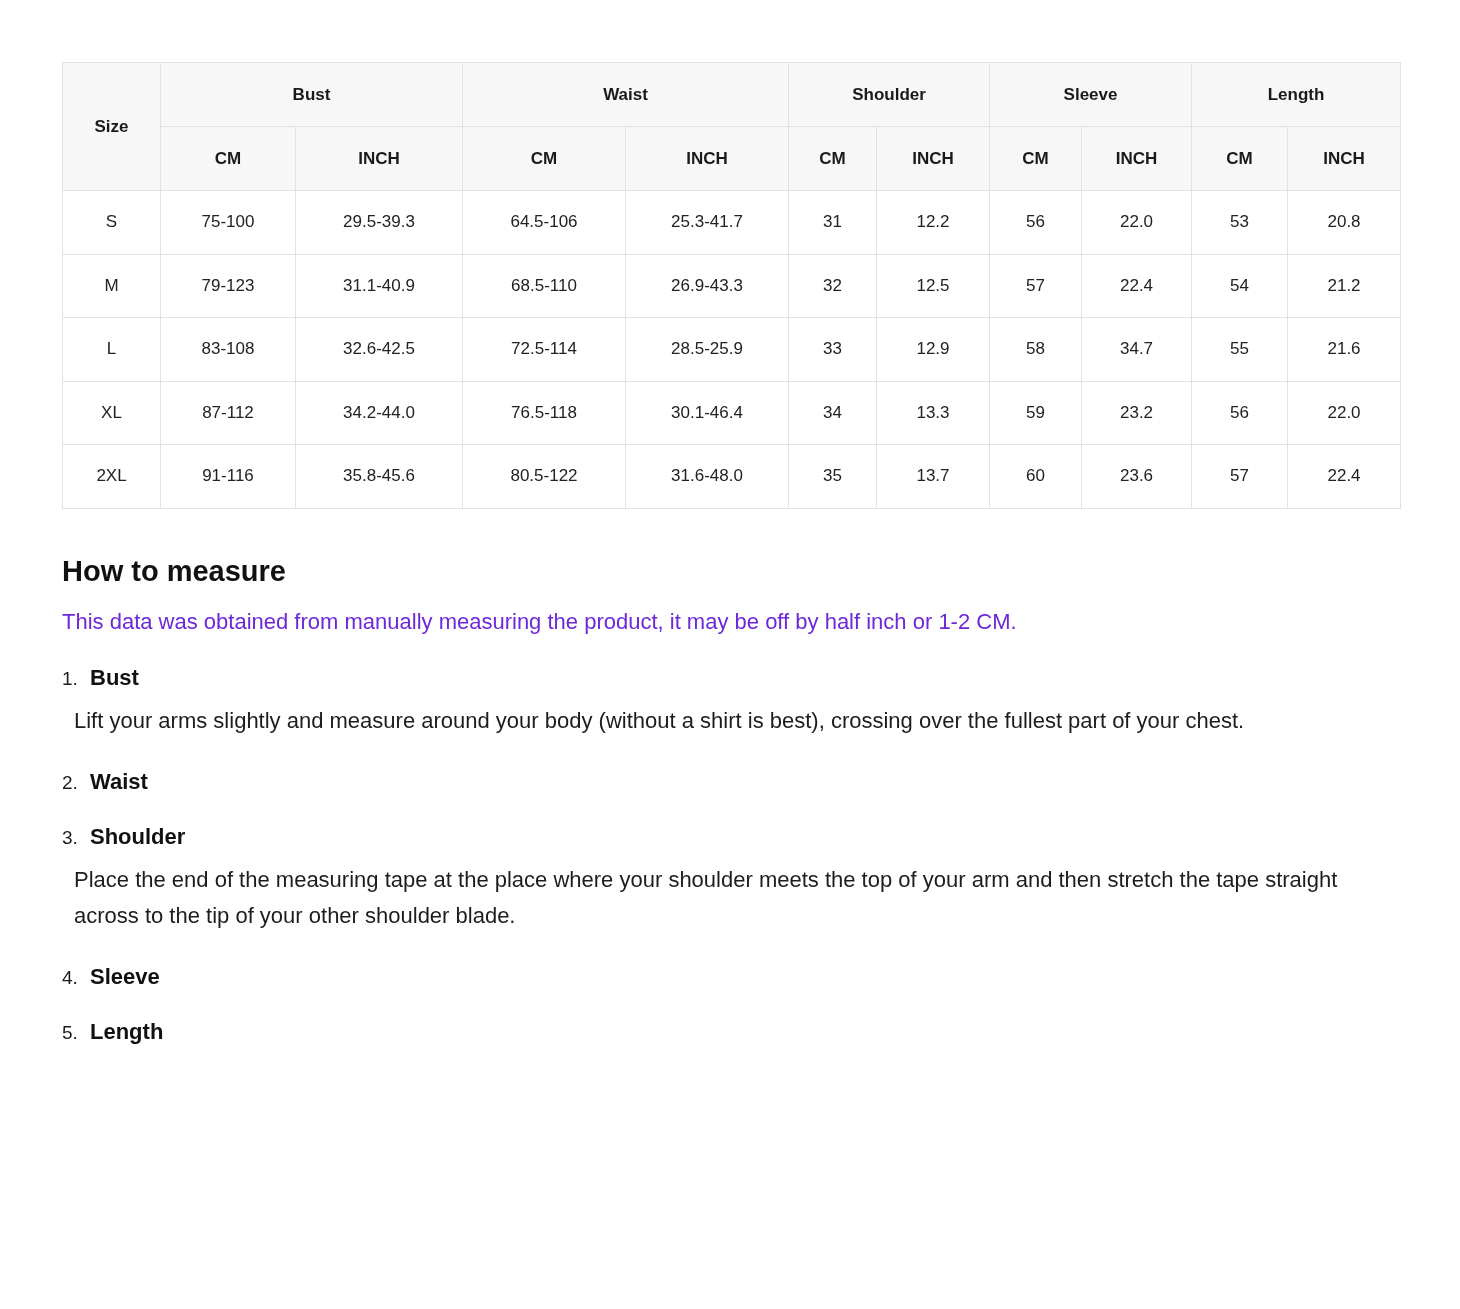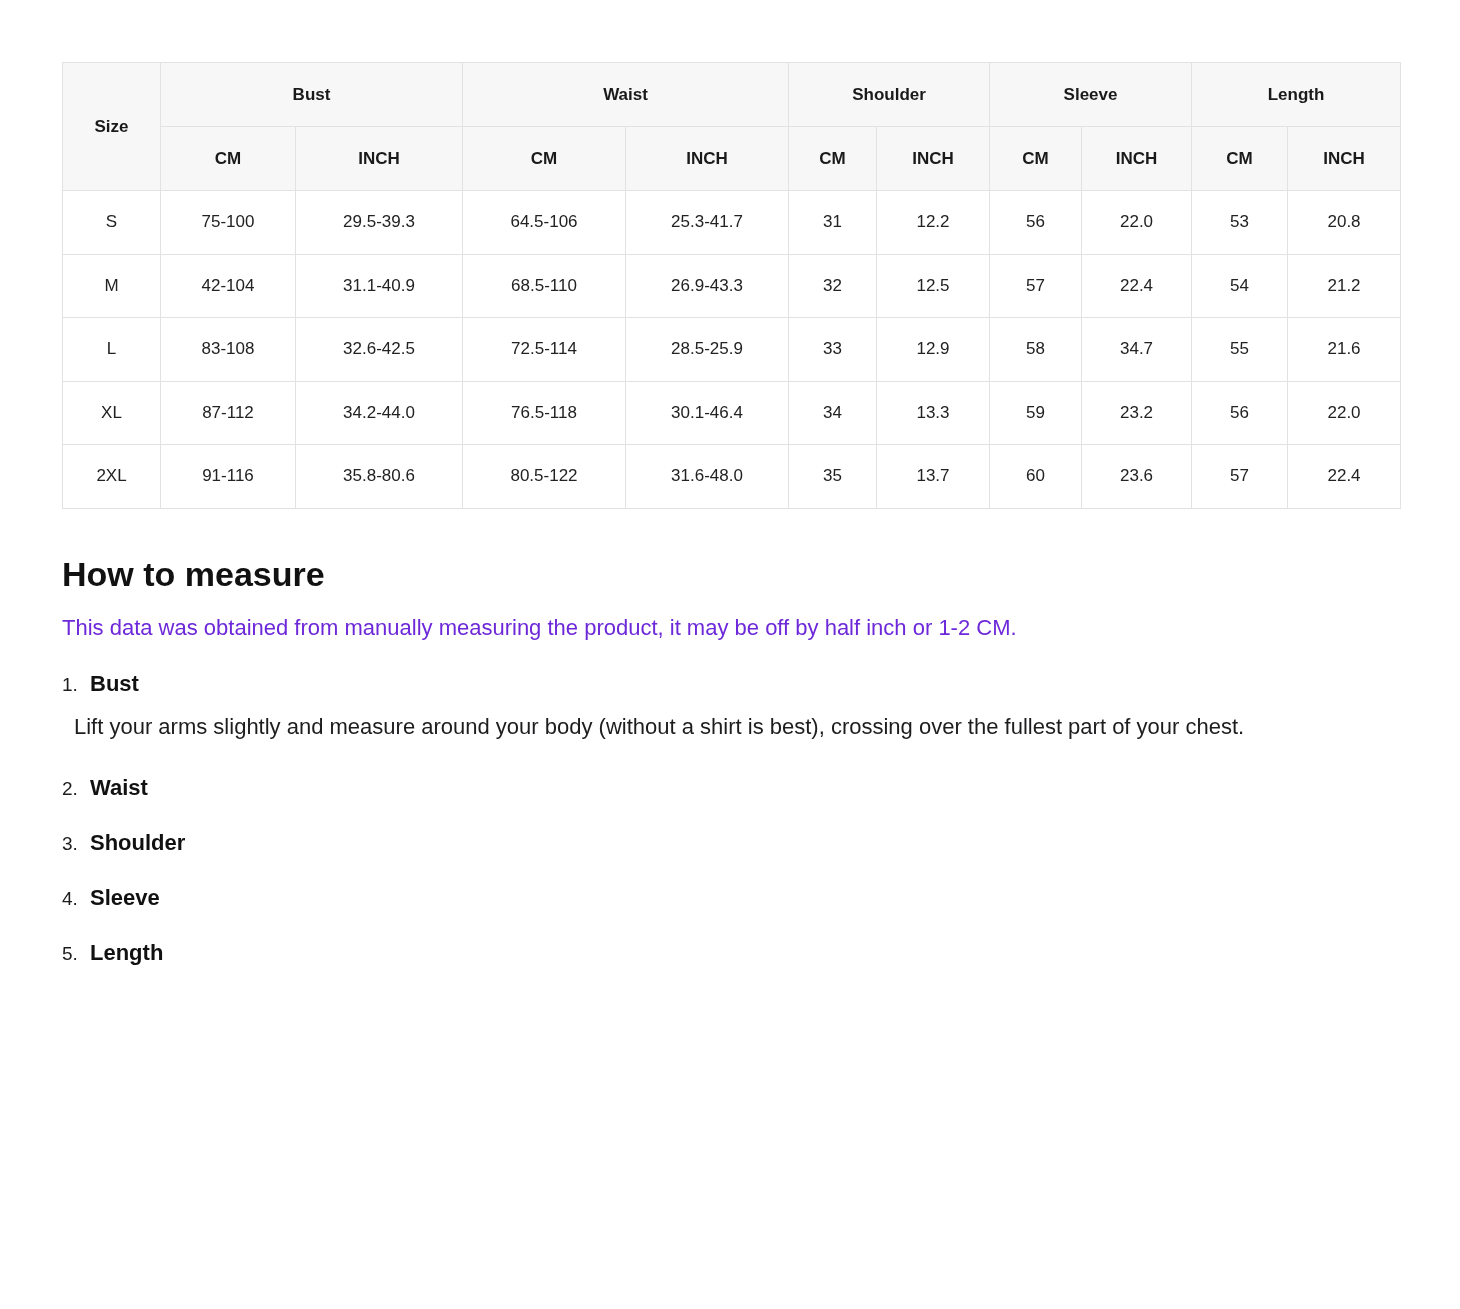--- a/index.html
+++ b/index.html
@@ -43,21 +43,21 @@
     font-size: 17px;
     color: #222222;
     height: 63.5px;
     font-weight: normal;
   }
 
   
   .howto { width: 1338px; }
   .howto-title {
     margin: 46px 0 0 0;
-    font-size: 34px;
+    font-size: 29px;
     font-weight: bold;
     color: #111111;
   }
   .howto-intro {
     margin: 19px 0 0 0;
     font-size: 22px;
     line-height: 1.35;
     color: #6d28d9;
   }
   .steps {
@@ -136,21 +136,21 @@
           <td>25.3-41.7</td>
           <td>31</td>
           <td>12.2</td>
           <td>56</td>
           <td>22.0</td>
           <td>53</td>
           <td>20.8</td>
         </tr>
         <tr>
           <td>M</td>
-          <td>42-104</td>
+          <td>79-123</td>
           <td>31.1-40.9</td>
           <td>68.5-110</td>
           <td>26.9-43.3</td>
           <td>32</td>
           <td>12.5</td>
           <td>57</td>
           <td>22.4</td>
           <td>54</td>
           <td>21.2</td>
         </tr>
@@ -176,21 +176,21 @@
           <td>34</td>
           <td>13.3</td>
           <td>59</td>
           <td>23.2</td>
           <td>56</td>
           <td>22.0</td>
         </tr>
         <tr>
           <td>2XL</td>
           <td>91-116</td>
-          <td>35.8-80.6</td>
+          <td>35.8-45.6</td>
           <td>80.5-122</td>
           <td>31.6-48.0</td>
           <td>35</td>
           <td>13.7</td>
           <td>60</td>
           <td>23.6</td>
           <td>57</td>
           <td>22.4</td>
         </tr>
       </tbody>
@@ -212,20 +212,21 @@
         <div class="step-head">
           <span class="step-number">2.</span>
           <span class="step-label">Waist</span>
         </div>
       </li>
       <li class="step">
         <div class="step-head">
           <span class="step-number">3.</span>
           <span class="step-label">Shoulder</span>
         </div>
+        <p class="step-desc">Place the end of the measuring tape at the place where your shoulder meets the top of your arm and then stretch the tape straight across to the tip of your other shoulder blade.</p>
       </li>
       <li class="step">
         <div class="step-head">
           <span class="step-number">4.</span>
           <span class="step-label">Sleeve</span>
         </div>
       </li>
       <li class="step">
         <div class="step-head">
           <span class="step-number">5.</span>

